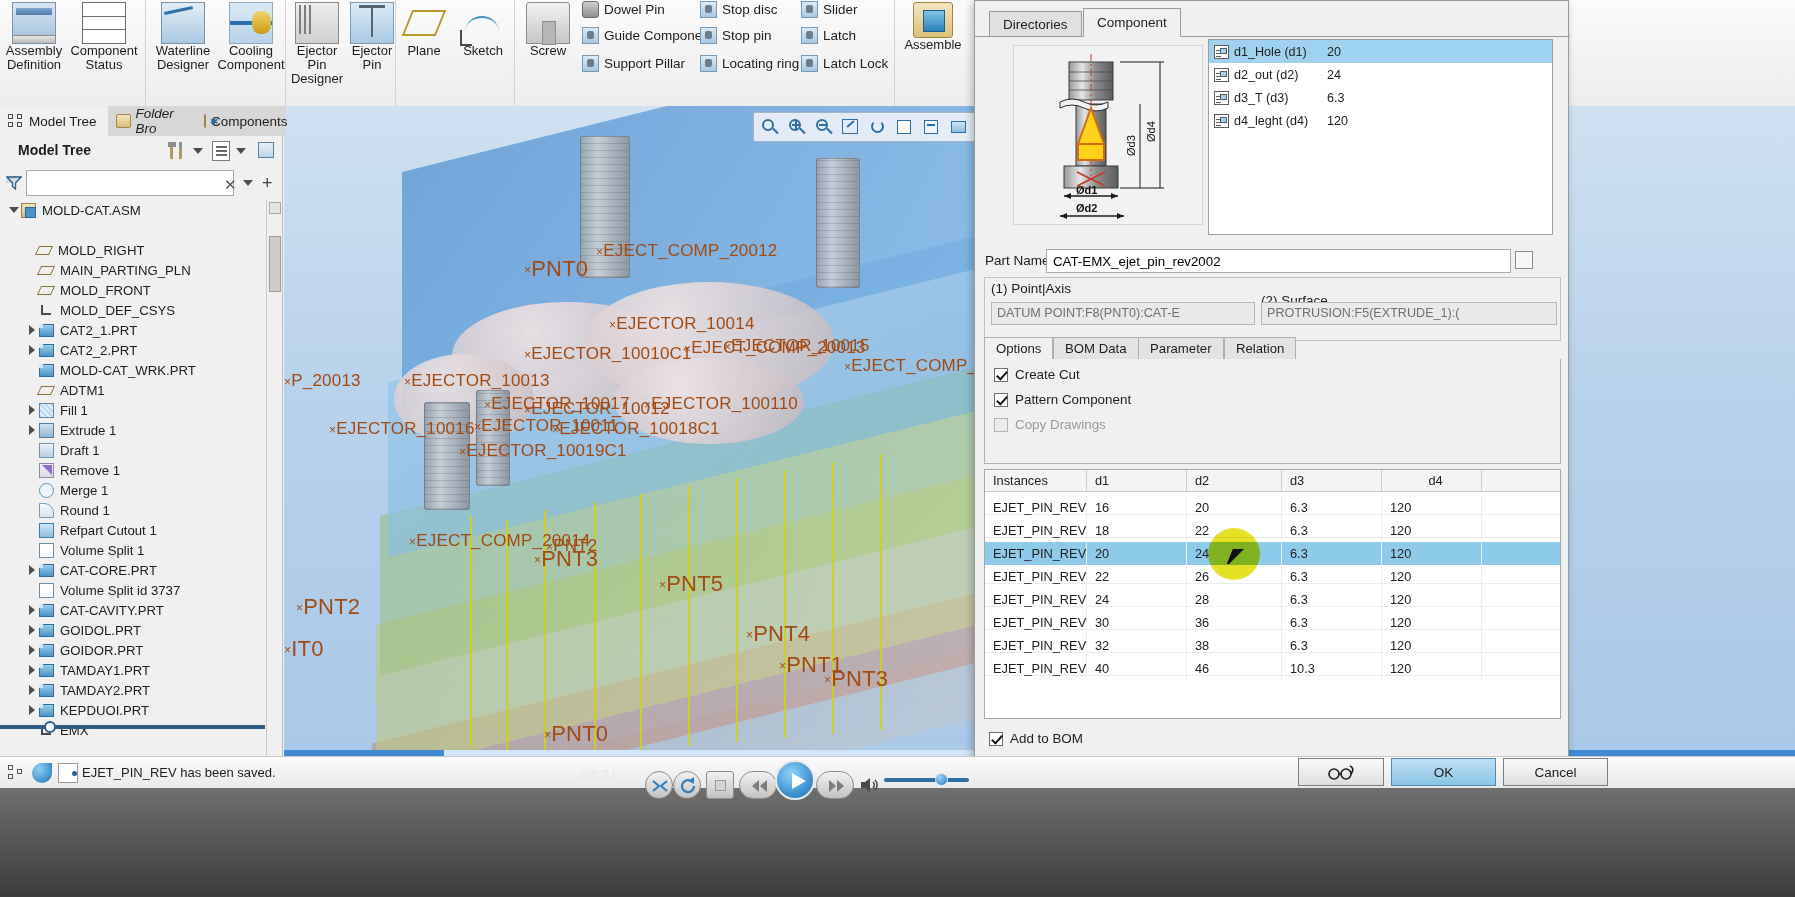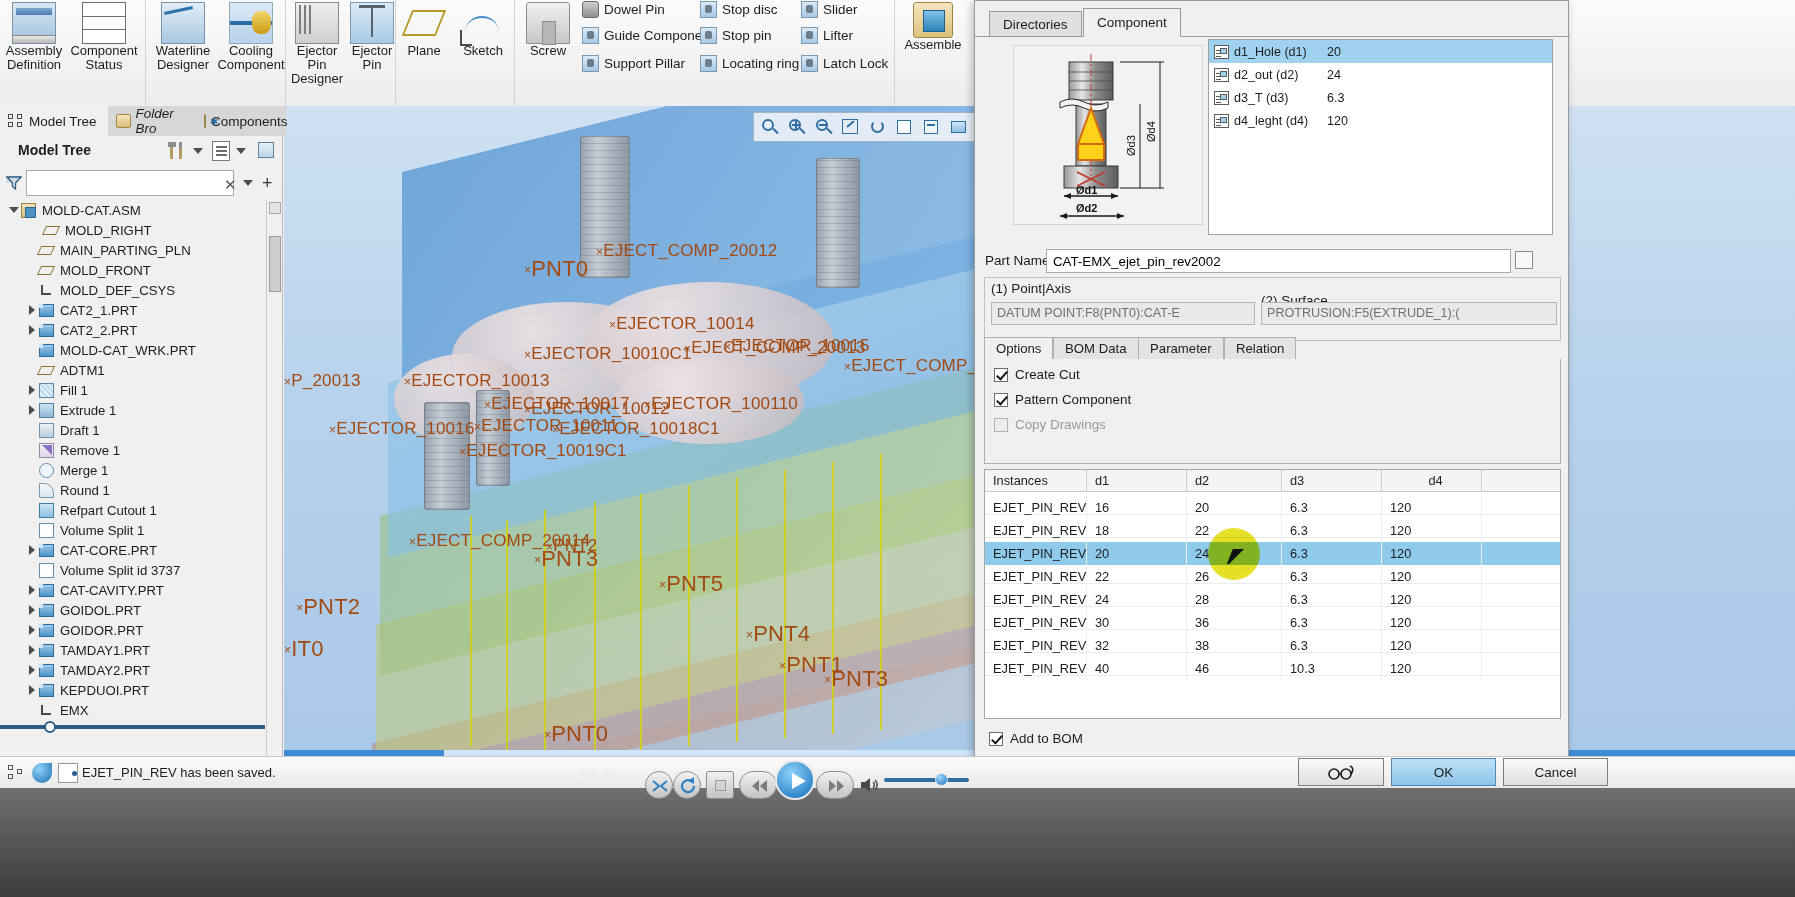--- a/index.html
+++ b/index.html
@@ -442,21 +442,21 @@
       <span class="ic ic-sm icBlue"></span>
       <span class="lbl">Locating ring</span>
       </div>
 
     <div class="smallrow" style="left:283px;top:-3px;">
       <span class="ic ic-sm icBlue"></span>
       <span class="lbl">Slider</span>
       </div>
     <div class="smallrow" style="left:283px;top:23px;">
       <span class="ic ic-sm icBlue"></span>
-      <span class="lbl">Lifter</span>
+      <span class="lbl">Latch</span>
       </div>
     <div class="smallrow" style="left:283px;top:51px;">
       <span class="ic ic-sm icBlue"></span>
       <span class="lbl">Latch Lock</span>
       </div>
 
     <div class="grp-title">Components ▼</div>
   </div>
 
   <div class="rgroup" style="left:895px;width:160px;border-right:none;">
@@ -629,21 +629,21 @@
   </div>
 
   <div class="tree" id="tree-list">
       <div class="trow" style="padding-left: 8px;">
         <span class="arrow open"></span>
         <span class="ti-wrap">
           <span class="ti-asm"></span>
         </span>
         <span class="tlabel">MOLD-CAT.ASM</span>
       </div>
-      <div class="trow" style="padding-left: 31px;">
+      <div class="trow" style="padding-left: 24px; margin-top: 20px;">
         <span class="arrow "></span>
         <span class="ti-wrap">
           <span class="ti-pln"></span>
         </span>
         <span class="tlabel">MOLD_RIGHT</span>
       </div>
       <div class="trow" style="padding-left: 26px;">
         <span class="arrow "></span>
         <span class="ti-wrap">
           <span class="ti-pln"></span>

